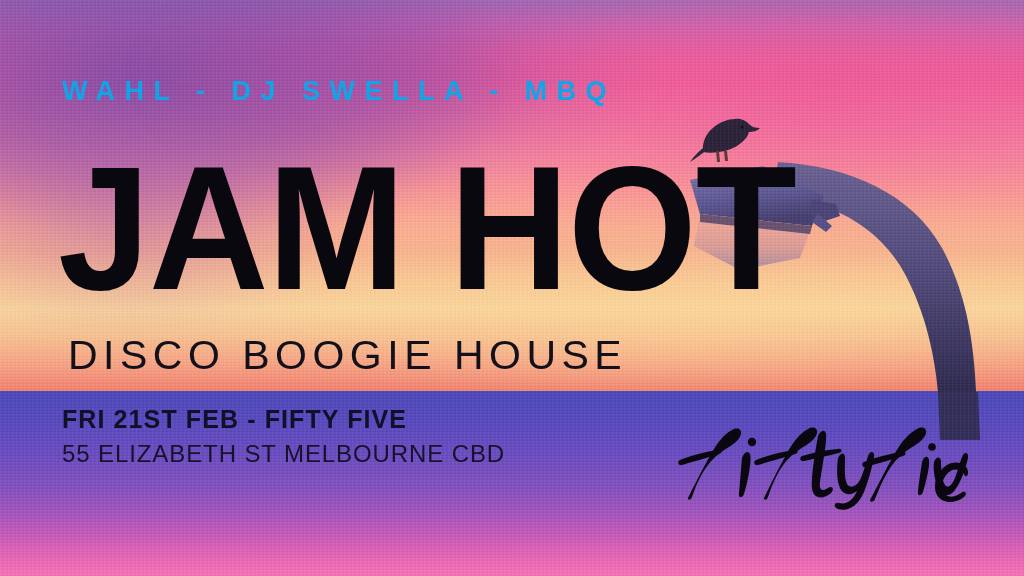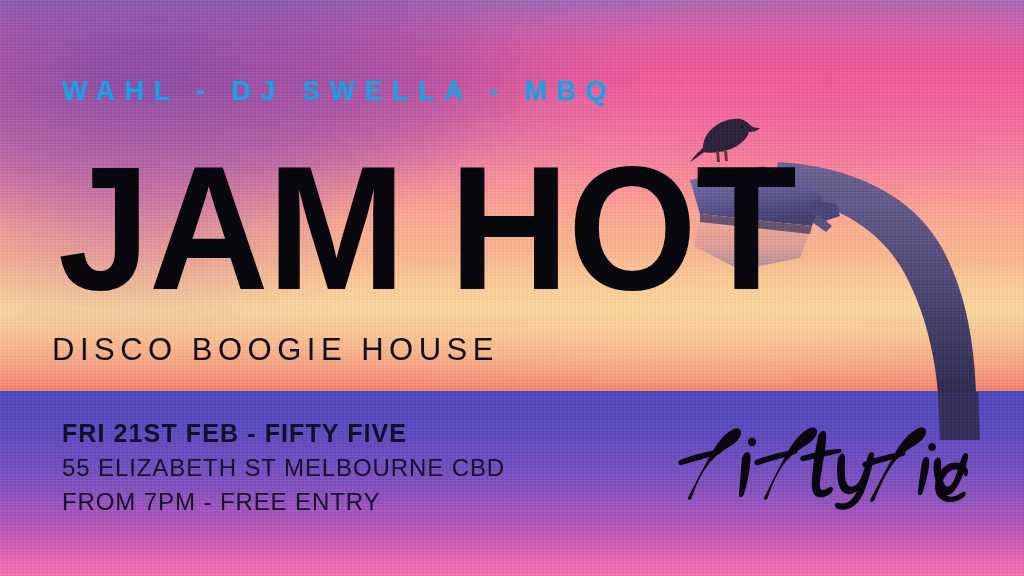--- a/index.html
+++ b/index.html
@@ -111,28 +111,28 @@
     font-size:176px;
     font-weight:700;
     line-height:1;
     letter-spacing:-1px;
     color:#09080e;
     white-space:nowrap;
     transform:scaleX(.94);
     transform-origin:left top;
   }
   .genres{
-    position:absolute;left:52px;top:332px;
-    font-size:31px;font-weight:400;
+    position:absolute;left:68px;top:332px;
+    font-size:41px;font-weight:400;
     letter-spacing:5.5px;
     color:#12101a;
     white-space:nowrap;
   }
   .info{
-    position:absolute;left:62px;top:416px;
+    position:absolute;left:62px;top:402px;
     color:#120f2a;
     white-space:nowrap;
   }
   .info .l1{
     font-size:25px;font-weight:700;letter-spacing:1.1px;
     line-height:1.38;
   }
   .info .l2,.info .l3{
     font-size:24px;font-weight:400;letter-spacing:.9px;
     line-height:1.44;
@@ -210,21 +210,20 @@
 
   <div class="artists">WAHL - DJ SWELLA - MBQ</div>
 
   <div class="title">JAM HOT</div>
 
   <div class="genres">DISCO   BOOGIE   HOUSE</div>
 
   <div class="info">
     <div class="l1">FRI 21ST FEB - FIFTY FIVE</div>
     <div class="l2">55 ELIZABETH ST MELBOURNE CBD</div>
-    <div class="l3">FROM 7PM - FREE ENTRY</div>
   </div>
 
   <div class="logo">
     <svg width="300" height="100" viewBox="0 0 300 100" aria-hidden="true">
       <g fill="#0a0710">
 
         <path d="M16,86 C22,74 30,58 38,44 C45,31 52,22 60,18 C65,15 70,17 69,22
                  C68,27 63,31 57,35 C50,39 42,45 36,53 C29,62 24,73 20,85
                  C19,88 16,89 16,86 Z"></path>
         <path d="M8,48 C18,44 32,40 46,38 C50,37 51,41 47,42 C34,46 20,50 10,53

